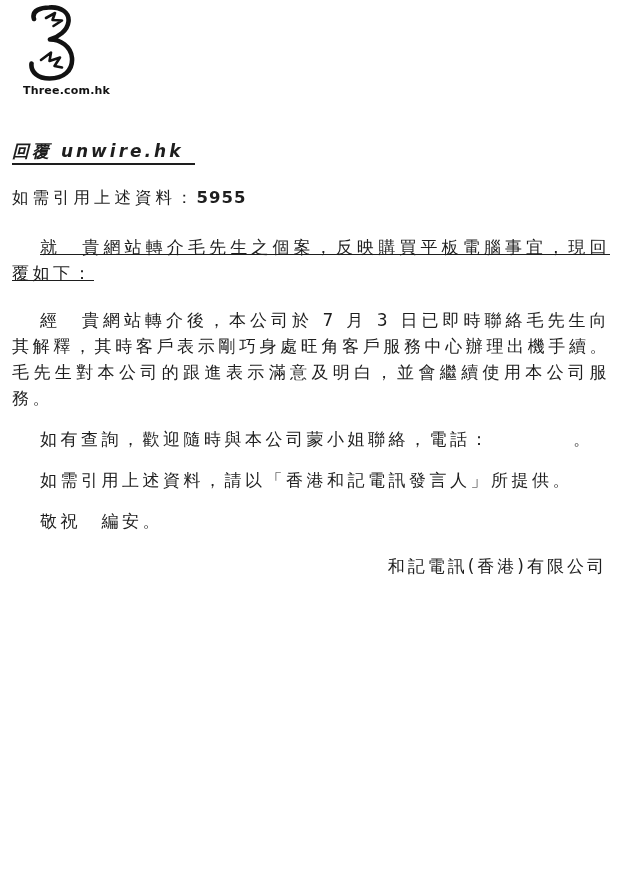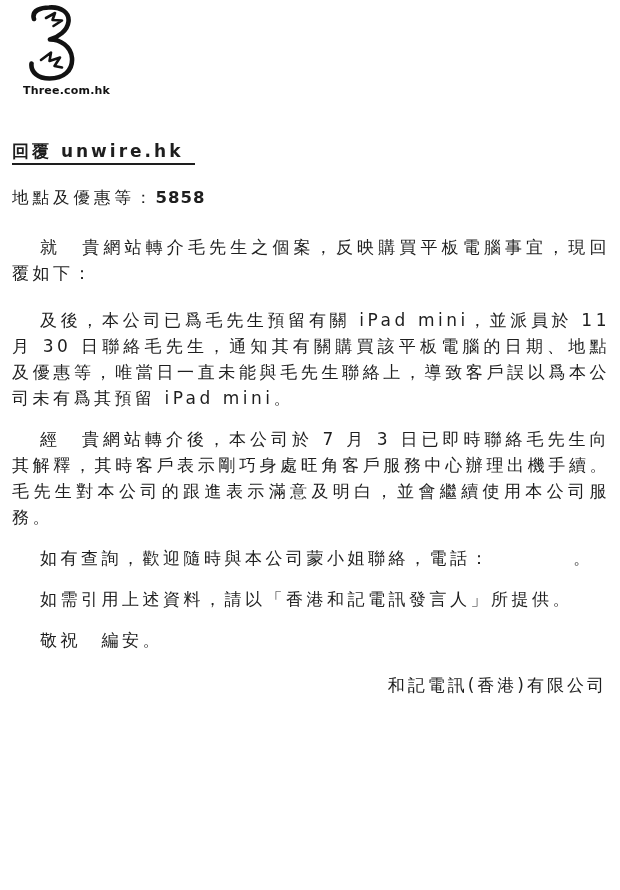--- a/index.html
+++ b/index.html
@@ -47,20 +47,21 @@
     font-size: 17px;
     font-weight: bold;
     letter-spacing: 3px;
     line-height: 20px;
   }
   .reply-heading .u {
     border-bottom: 2px solid #1e1e1e;
     padding-bottom: 2px;
     padding-right: 12px;
     display: inline-block;
+    font-style: italic;
   }
   .file-ref {
     margin-top: 23px;
     font-size: 16.5px;
     letter-spacing: 4px;
     line-height: 20px;
   }
   .file-ref .num {
     font-weight: bold;
     letter-spacing: 1px;
@@ -72,20 +73,21 @@
     letter-spacing: 3.5px;
     text-indent: 28px;
     text-align: justify;
     text-align-last: left;
     margin: 0 0 15px 0;
     word-break: break-all;
   }
   .para.first {
     margin-top: 26px;
     margin-bottom: 21px;
+    text-decoration: underline;
   }
 
   
   .signature {
     margin-top: 20px;
     text-align: right;
     padding-right: 3px;
     font-size: 17px;
     line-height: 25px;
     letter-spacing: 3px;
@@ -109,27 +111,26 @@
     <div class="logo-label">Three.com.hk</div>
   </div>
 
   <div class="letter">
 
     <div class="reply-heading">
       <span class="u">回覆 unwire.hk</span>
     </div>
 
     <div class="file-ref">
-      <span>地點及優惠等：</span><span class="num">5858</span>
+      <span>如需引用上述資料：</span><span class="num">5955</span>
     </div>
 
     <p class="para first">就　貴網站轉介毛先生之個案，反映購買平板電腦事宜，現回覆如下：</p>
 
 
-    <p class="para">及後，本公司已爲毛先生預留有關 iPad mini，並派員於 11 月 30 日聯絡毛先生，通知其有關購買該平板電腦的日期、地點及優惠等，唯當日一直未能與毛先生聯絡上，導致客戶誤以爲本公司未有爲其預留 iPad mini。</p>
 
     <p class="para">經　貴網站轉介後，本公司於 7 月 3 日已即時聯絡毛先生向其解釋，其時客戶表示剛巧身處旺角客戶服務中心辦理出機手續。毛先生對本公司的跟進表示滿意及明白，並會繼續使用本公司服務。</p>
 
     <p class="para">如有查詢，歡迎隨時與本公司蒙小姐聯絡，電話：　　　　。</p>
 
     <p class="para">如需引用上述資料，請以「香港和記電訊發言人」所提供。</p>
 
     <p class="para">敬祝　編安。</p>
 
     <div class="signature">

